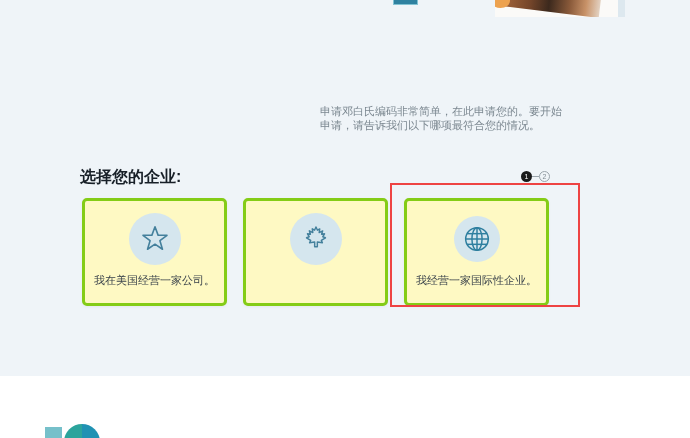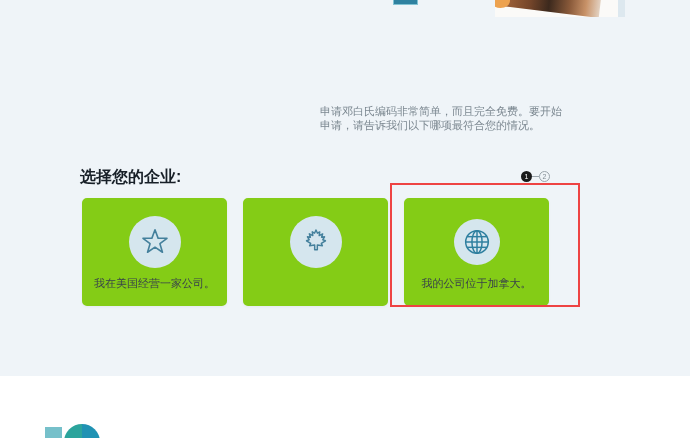--- a/index.html
+++ b/index.html
@@ -35,22 +35,22 @@
 
   
   .steps { position:absolute; left:521px; top:171px; display:flex; align-items:center; }
   .step-circle { width:11px; height:11px; border-radius:50%; font-size:7px;
     display:flex; align-items:center; justify-content:center; }
   .step-active { background:#1a1a1a; color:#ffffff; }
   .step-line { width:7px; height:1px; background:#9aa4ab; }
   .step-inactive { background:transparent; border:1px solid #9aa4ab; color:#818c93; }
 
   
-  .card { position:absolute; top:198px; width:145px; height:108px; background:#84cc16;
-    border:6px solid #84cc16; border-radius:5px; box-shadow:0 1px 3px rgba(40,60,80,.05);
+  .card { position:absolute; top:198px; width:145px; height:108px; background:#fef9c3;
+    border:3px solid #84cc16; border-radius:5px; box-shadow:0 1px 3px rgba(40,60,80,.05);
     cursor:pointer; }
   .card-1 { left:82px; } .card-2 { left:243px; } .card-3 { left:404px; }
   .icon-circle { position:absolute; left:50%; transform:translateX(-50%);
     border-radius:50%; background:#d5e6ee; display:flex; align-items:center; justify-content:center; }
   .circ-lg { width:52px; height:52px; top:12px; }
   .circ-md { width:46px; height:46px; top:15px; }
   .card-label { position:absolute; left:0; right:0; top:72px; text-align:center;
     font-size:11px; color:#39424a; }
   svg.icn { display:block; }
 
@@ -75,21 +75,21 @@
 
 <div class="photo">
   <div class="ph-strip"></div>
   <div class="ph-orange"></div>
   <div class="ph-blue"></div>
 </div>
 
 <div class="heading">
 </div>
 
-<div class="intro">申请邓白氏编码非常简单，而且完全免费。要开始申请，请告诉我们以下哪项最符合您的情况。</div>
+<div class="intro">申请邓白氏编码非常简单，在此申请您的。要开始申请，请告诉我们以下哪项最符合您的情况。</div>
 
 <div class="choose-label">选择您的企业:</div>
 
 <div class="steps">
   <div class="step-circle step-active">1</div>
   <div class="step-line"></div>
   <div class="step-circle step-inactive">2</div>
 </div>
 
 <div class="card card-1">
@@ -113,21 +113,21 @@
   <div class="icon-circle circ-md">
     <svg class="icn" width="32" height="32" viewBox="0 0 24 24" fill="none" stroke="#2e7f9f" stroke-width="1.1">
       <circle cx="12" cy="12" r="8.5"></circle>
       <ellipse cx="12" cy="12" rx="3.8" ry="8.5"></ellipse>
       <line x1="12" y1="3.5" x2="12" y2="20.5"></line>
       <line x1="3.5" y1="12" x2="20.5" y2="12"></line>
       <line x1="4.6" y1="8" x2="19.4" y2="8"></line>
       <line x1="4.6" y1="16" x2="19.4" y2="16"></line>
     </svg>
   </div>
-  <div class="card-label">我的公司位于加拿大。</div>
+  <div class="card-label">我经营一家国际性企业。</div>
 </div>
 
 <div class="highlight-rect"></div>
 
 <div class="logo-square"></div>
 <div class="logo-dome">
   <div class="half-l"></div>
   <div class="half-r"></div>
 </div>
 

